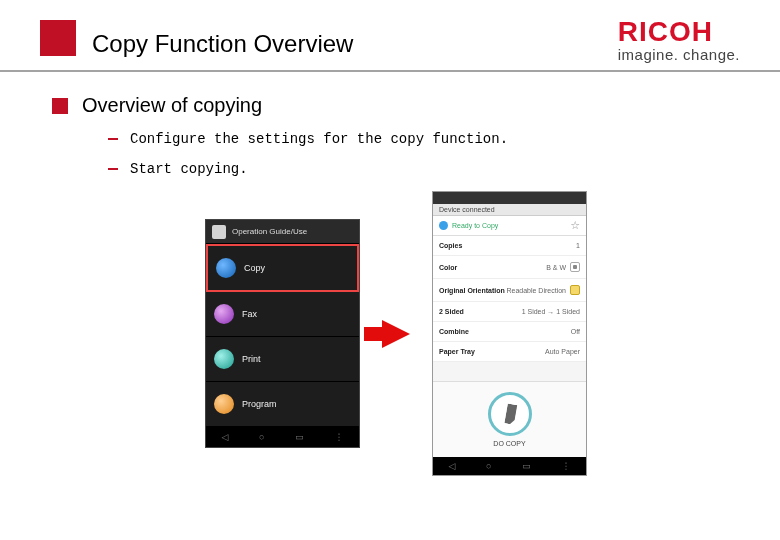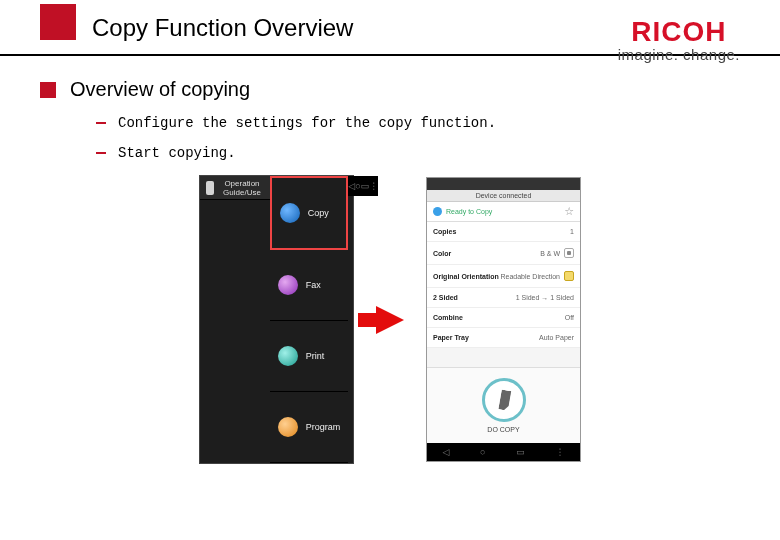--- a/index.html
+++ b/index.html
@@ -1,37 +1,37 @@
 <!DOCTYPE html>
 <html><head>
 <meta charset="utf-8">
 <style>
   * { margin: 0; padding: 0; box-sizing: border-box; }
   body { width: 780px; height: 540px; font-family: Arial, sans-serif; background: #fff; position: relative; }
 
-  .header { position: relative; padding: 4px 40px 12px 40px; border-bottom: 2px solid #000000; }
+  .header { position: relative; padding: 20px 40px 12px 40px; border-bottom: 2px solid #a3a3a3; }
   .title-row { display: flex; align-items: flex-end; gap: 16px; }
   .red-square { width: 36px; height: 36px; background: #c01025; margin-bottom: 2px; }
   .title { font-size: 24px; font-weight: 400; color: #000; }
-  .logo-block { position: absolute; right: 40px; top: 16px; text-align: center; }
+  .logo-block { position: absolute; right: 40px; top: 16px; }
   .logo-text { font-size: 28px; font-weight: 700; color: #d61028; letter-spacing: 1px; }
   .logo-tag { font-size: 15px; color: #444; margin-top: -2px; letter-spacing: 0.5px; }
 
-  .content { padding: 22px 40px 0 40px; text-align: center; }
+  .content { padding: 22px 40px 0 52px; }
   .section-row { display: flex; align-items: center; gap: 14px; margin-bottom: 14px; }
   .bullet-sq { width: 16px; height: 16px; background: #c01025; }
   .section-title { font-size: 20px; font-weight: 400; }
   .bullets { margin-left: 56px; font-family: Liberation Mono, monospace; }
   .bullet-line { display: flex; align-items: center; gap: 12px; font-size: 14px; margin-bottom: 14px; }
   .dash { width: 10px; height: 2px; background: #c01025; }
 
   .shots { display: flex; justify-content: center; align-items: center; gap: 22px; margin-top: 0; }
 
   
-  .phone-left { width: 155px; height: 289px; background: #1d1d1d; border: 1px solid #444; display: flex; flex-direction: row; }
+  .phone-left { width: 155px; height: 229px; background: #1d1d1d; border: 1px solid #444; display: flex; flex-direction: column; }
   .pl-header { height: 24px; display: flex; align-items: center; gap: 6px; padding: 0 6px; background: #2a2a2a; border-bottom: 1px solid #000; }
   .pl-app-icon { width: 14px; height: 14px; background: #d4d4d4; border-radius: 2px; }
   .pl-app-name { color: #ddd; font-size: 8px; }
   .pl-list { flex: 1; display: flex; flex-direction: column; }
   .pl-item { flex: 1; display: flex; align-items: center; gap: 8px; padding: 0 8px; border-bottom: 1px solid #000; position: relative; }
   .pl-ico { width: 20px; height: 20px; border-radius: 50%; flex-shrink: 0; }
   .pl-label { color: #eee; font-size: 9px; }
   .hl { border: 2px solid #ef4444; }
   .pl-nav { height: 20px; background: #000; display: flex; justify-content: space-around; align-items: center; }
   .nav-glyph { color: #777; font-size: 9px; }

